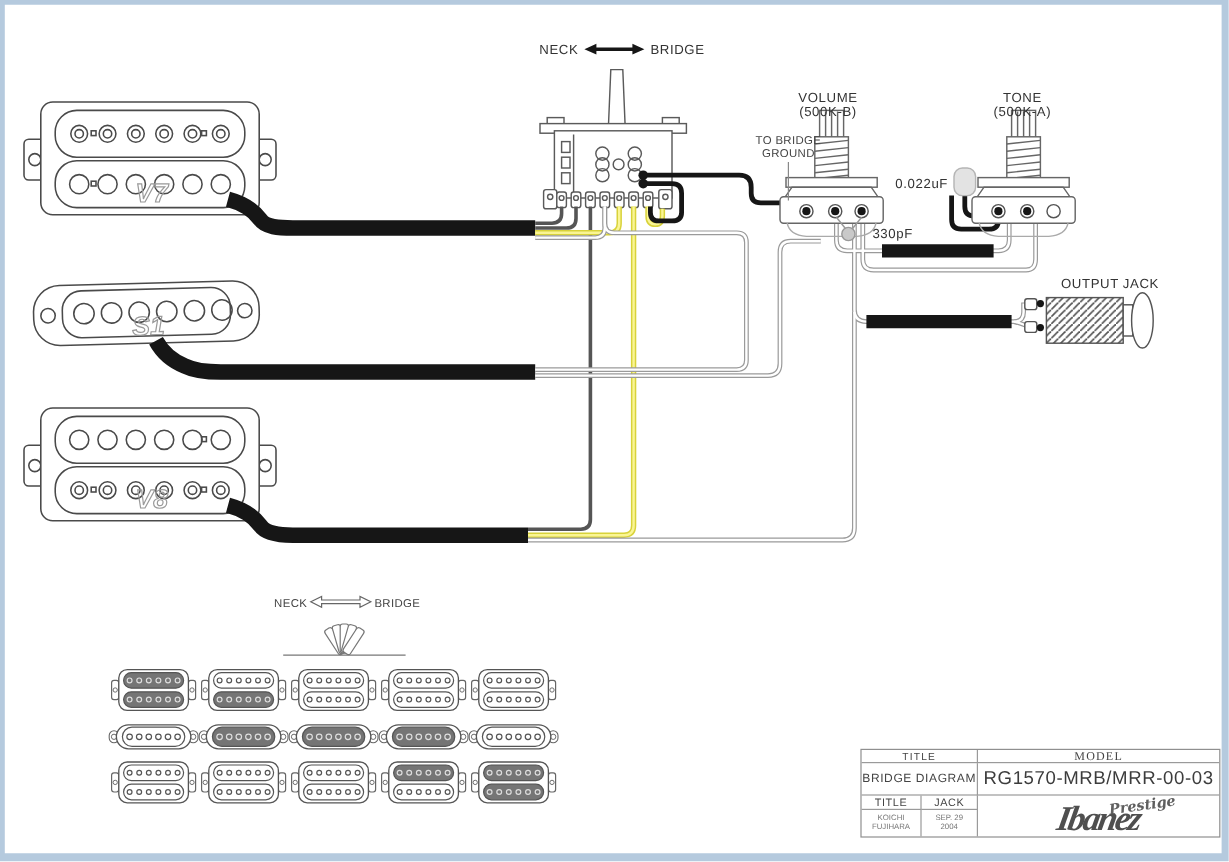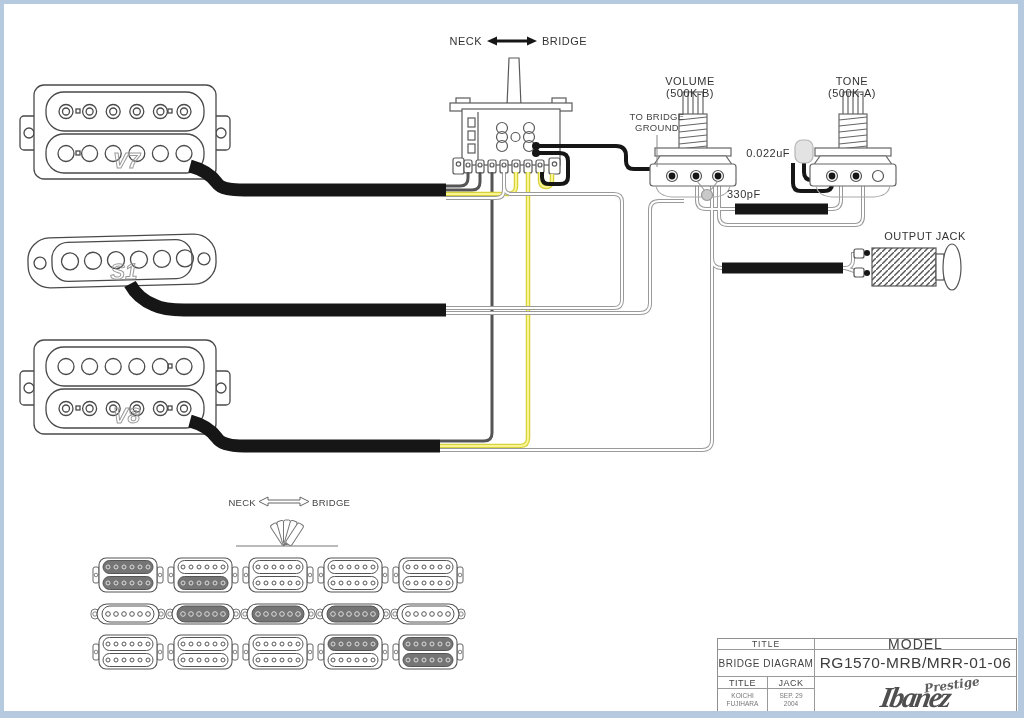--- a/index.html
+++ b/index.html
@@ -9,29 +9,29 @@
     border-top:4px solid #b5cade;border-left:4px solid #b5cade;
     border-right:6px solid #b5cade;border-bottom:7px solid #b5cade;
     font-family:"Liberation Sans", sans-serif;overflow:hidden;
   }
   svg text{font-family:"Liberation Sans", sans-serif;fill:#333;}
   .lbl{font-size:11px;letter-spacing:.5px;}
   .lbl-sm{font-size:9.5px;letter-spacing:.3px;fill:#444;}
   .pk-label{font-size:22px;font-style:italic;font-weight:bold;fill:none;stroke:#9a9a9a;stroke-width:1;}
   
   .tblock{
-    position:absolute;left:713px;top:634px;width:300px;height:74px;
+    position:absolute;left:713px;top:620px;width:300px;height:74px;
     border:1px solid #8f8f8f;box-sizing:border-box;background:#fff;
     display:grid;grid-template-columns:50px 47px 1fr;grid-template-rows:11px 27px 12px 1fr;
     color:#444;
   }
   .tblock div{box-sizing:border-box;display:flex;align-items:center;justify-content:center;
     border-right:1px solid #9a9a9a;border-bottom:1px solid #9a9a9a;overflow:hidden;}
   .c-title{grid-column:1/3;grid-row:1;font-size:8.5px;letter-spacing:1px;}
-  .c-model{grid-column:3;grid-row:1;font-size:14px;letter-spacing:1px;border-right:none!important;}
+  .c-model{grid-column:3;grid-row:1;font-size:10px;letter-spacing:1px;border-right:none!important;font-family:Liberation Serif, serif;}
   .c-titleval{grid-column:1/3;grid-row:2;font-size:10px;letter-spacing:.5px;}
   .c-modelval{grid-column:3;grid-row:2;font-size:15.5px;letter-spacing:.5px;color:#3c3c3c;border-right:none!important;}
   .c-drawn{grid-column:1;grid-row:3;font-size:9px;letter-spacing:.5px;}
   .c-date{grid-column:2;grid-row:3;font-size:9px;letter-spacing:.5px;}
   .c-logo{grid-column:3;grid-row:3/5;border-right:none!important;border-bottom:none!important;position:relative;}
   .c-drawnval{grid-column:1;grid-row:4;font-size:6.5px;color:#777;text-align:center;line-height:1.2;border-bottom:none!important;flex-direction:column;}
   .c-dateval{grid-column:2;grid-row:4;font-size:6.5px;color:#777;text-align:center;line-height:1.2;border-bottom:none!important;flex-direction:column;}
   .brand{
     font-family:"Liberation Serif", serif;font-style:italic;font-weight:bold;
     font-size:29px;color:#4f4f4f;transform:skewX(-10deg);letter-spacing:-2px;line-height:1;
@@ -633,21 +633,21 @@
           <circle cx="448" cy="660" r="2" fill="none" stroke="#ddd" stroke-width="1"></circle>
         </g>
       </g>
 </svg>
 
 
 <div class="tblock">
   <div class="c-title">TITLE</div>
   <div class="c-model">MODEL</div>
   <div class="c-titleval">BRIDGE DIAGRAM</div>
-  <div class="c-modelval">RG1570-MRB/MRR-01-06</div>
+  <div class="c-modelval">RG1570-MRB/MRR-00-03</div>
   <div class="c-drawn">TITLE</div>
   <div class="c-date">JACK</div>
   <div class="c-logo">
     <span class="brand-script">Prestige</span>
     <span class="brand">Ibanez</span>
   </div>
   <div class="c-drawnval">
     <span>KOICHI</span>
     <span>FUJIHARA</span>
   </div>

